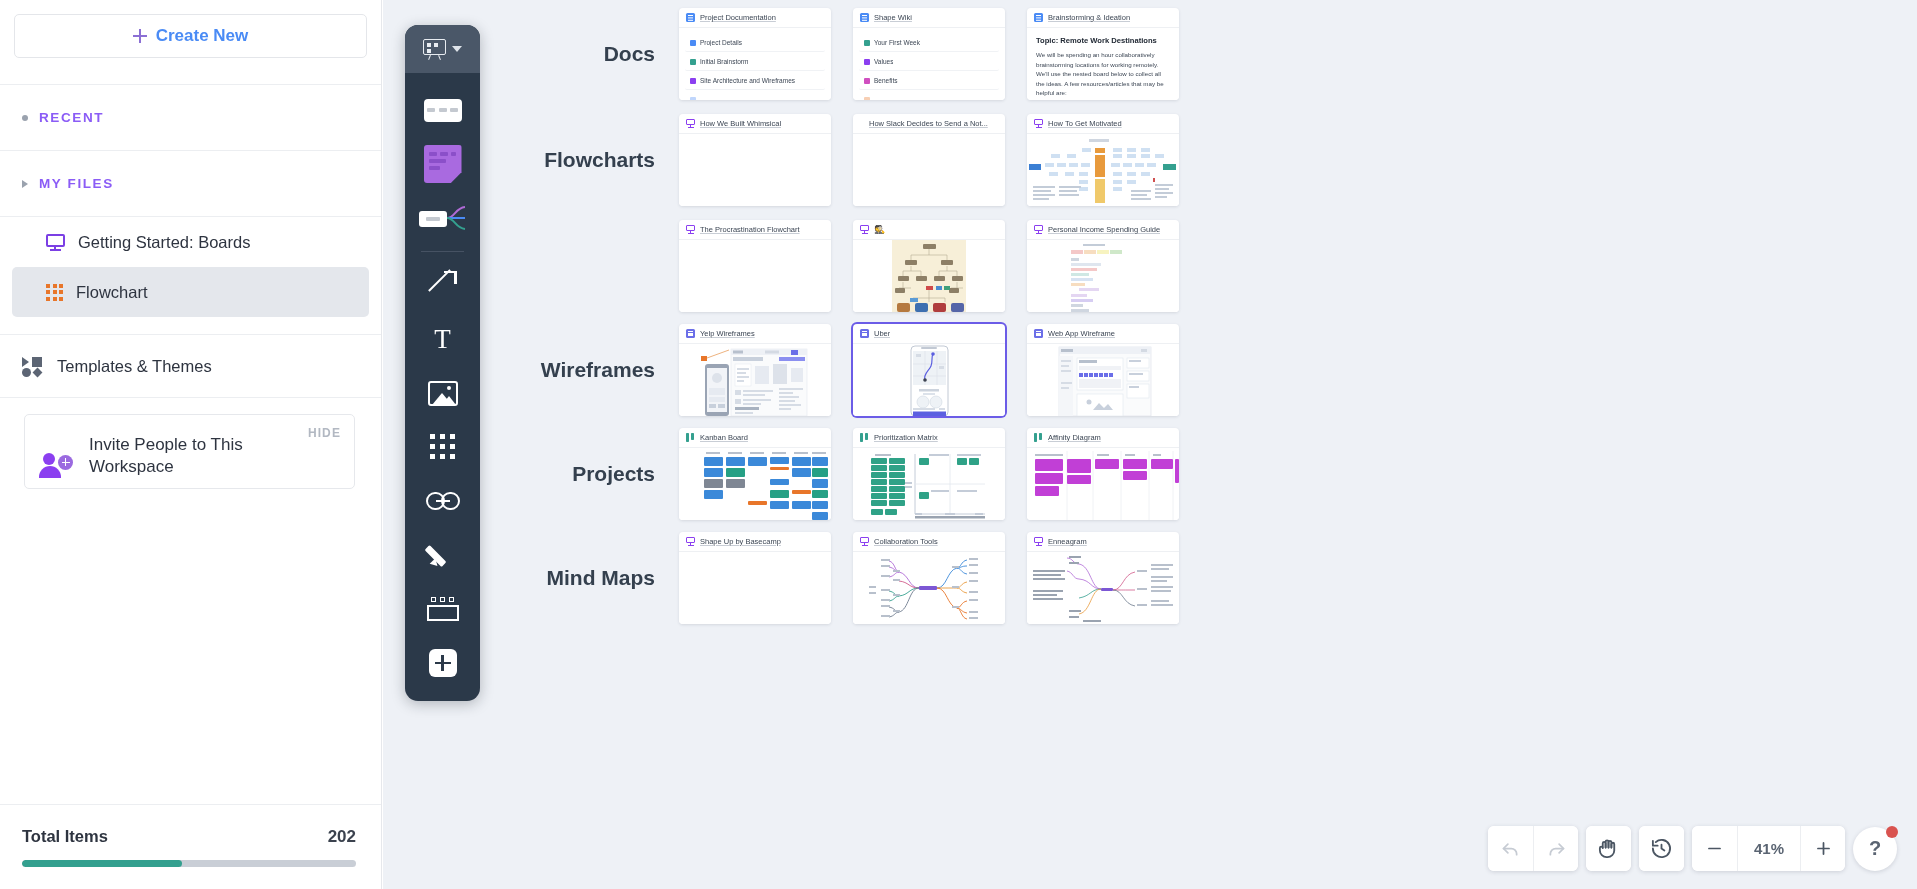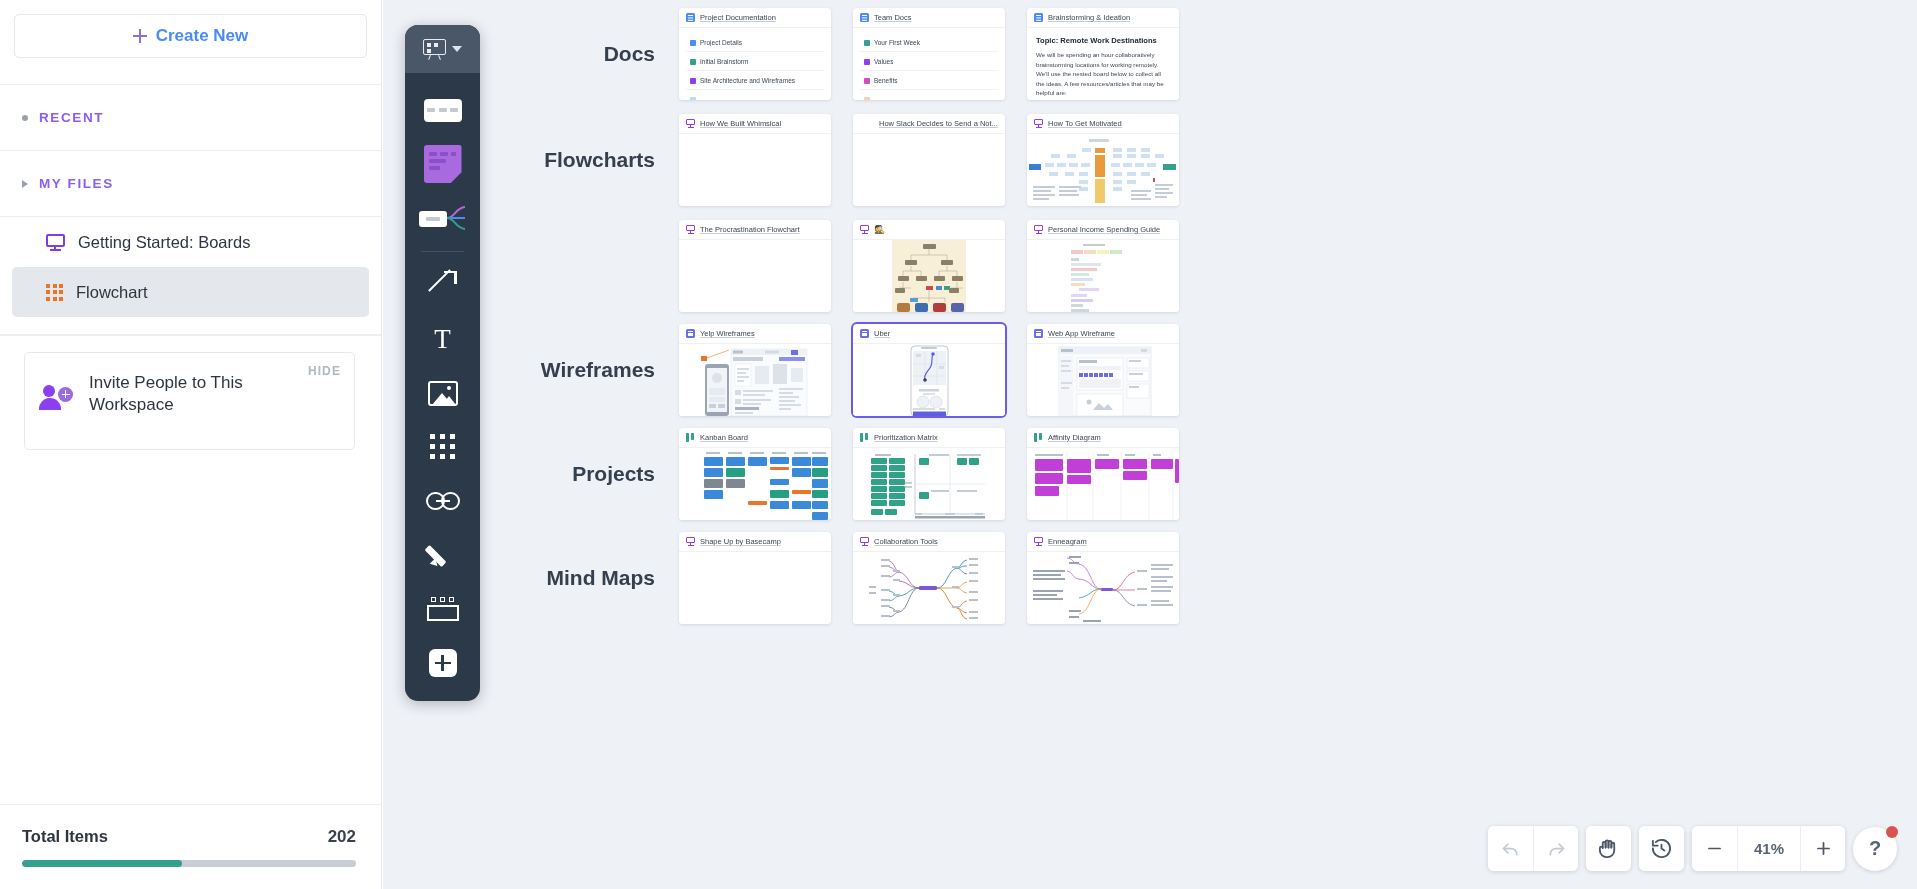--- a/index.html
+++ b/index.html
@@ -113,22 +113,22 @@
   .ico-trash .hnd { position: absolute; left: 5.5px; top: -2px; width: 6px; height: 2.5px; background: #5c6574; border-radius: 1px; }
   .ico-trash .can {
     position: absolute; left: 2px; top: 4px; width: 13px; height: 14px;
     background: #5c6574; border-radius: 0 0 3px 3px;
   }
 
   
   .invite-wrap { padding: 16px 26px 0 24px; }
   #invite-card {
     border: 1px solid #e6e8ec; border-radius: 5px;
-    padding: 17px 16px 32px 16px; position: relative;
-    display: flex; align-items: center; gap: 14px;
+    padding: 17px 16px 9px 16px; position: relative;
+    display: flex; align-items: flex-end; gap: 14px;
     cursor: pointer; background: #fff;
   }
   #hide-link {
     position: absolute; right: 13px; top: 11px;
     font-size: 12px; letter-spacing: 1.1px; font-weight: 700;
     color: #b2b8c2; cursor: pointer;
   }
   .ico-invite { width: 34px; height: 26px; position: relative; flex: 0 0 auto; margin-top: 9px; }
   .ico-invite .hd { position: absolute; left: 2px; top: 0; width: 12px; height: 12px; border-radius: 50%; background: #8b3ff0; }
   .ico-invite .bd {
@@ -435,20 +435,29 @@
         <i></i>
         <i></i>
         <i></i>
         <i></i>
     </span>
     <span>Flowchart</span>
   </div>
 
   <div class="divider" style="margin-top:17px"></div>
 
+  <div class="nav-item-plain" style="padding-left:22px;height:62px">
+    <span class="ico-templ">
+      <span class="tp-tri"></span>
+        <span class="tp-sq"></span>
+        <span class="tp-ci"></span>
+        <span class="tp-dm"></span>
+    </span>
+    <span>Templates &amp; Themes</span>
+  </div>
 
   <div class="divider"></div>
 
 
   <div class="invite-wrap">
     <div id="invite-card">
       <span id="hide-link">HIDE</span>
       <span class="ico-invite">
         <span class="hd"></span>
           <span class="bd"></span>
@@ -614,21 +623,21 @@
               </div>
             </div>
           </div>
         </div>
       </div>
 
       <div class="card-col">
         <div class="card">
           <div class="card-head">
             <span class="ci ci-doc"></span>
-            <span class="card-title">Team Docs</span>
+            <span class="card-title">Shape Wiki</span>
           </div>
           <div class="card-body">
             <div class="doc-rows">
               <div class="doc-row">
                 <span class="mini-ico" style="background:#34a08f"></span>
                 <span class="doc-row-label">Your First Week</span>
               </div>
               <div class="doc-row">
                 <span class="mini-ico" style="background:#8b3ff0"></span>
                 <span class="doc-row-label">Values</span>
@@ -674,21 +683,21 @@
                 <span class="ft"></span>
               </span>
             <span class="card-title">How We Built Whimsical</span>
           </div>
           <div class="card-body"></div>
         </div>
       </div>
 
       <div class="card-col">
         <div class="card">
-          <div class="card-head" style="padding-left:26px">
+          <div class="card-head" style="padding-left:16px">
             <span class="card-title">How Slack Decides to Send a Not...</span>
           </div>
           <div class="card-body"></div>
         </div>
       </div>
 
       <div class="card-col">
         <div class="card">
           <div class="card-head">
             <span class="ci ci-mon">

